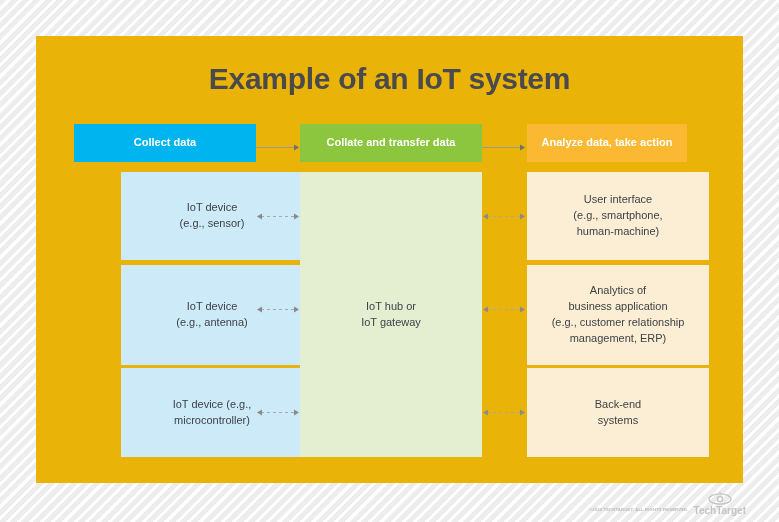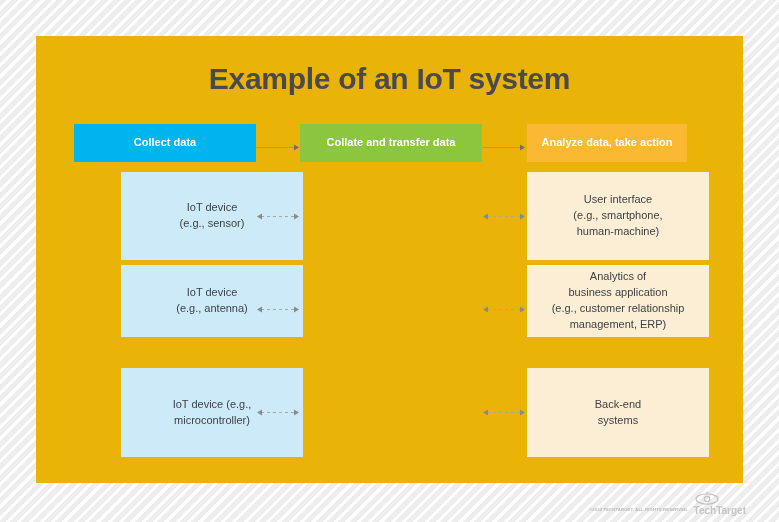--- a/index.html
+++ b/index.html
@@ -73,21 +73,21 @@
     line-height: 1.45;
     padding: 0 6px;
     box-sizing: border-box;
   }
 
   .col-left  { left: 38px;  width: 182px; background: #cdeaf9; margin-left: 47px; }
   .col-mid   { left: 264px; width: 182px; background: #e4efd2; }
   .col-right { left: 491px; width: 182px; background: #fceed5; }
 
   .row1 { top: 136px; height: 88px; }
-  .row2 { top: 229px; height: 72px; }
+  .row2 { top: 229px; height: 100px; }
   .row3 { top: 332px; height: 89px; }
   .rowAll { top: 136px; height: 285px; }
 
   
   .arrow-solid {
     position: absolute;
     top: 107px;
     height: 9px;
     width: 44px;
   }
@@ -121,21 +121,21 @@
     font-size: 4.2px;
     font-weight: bold;
     color: #b9b9b9;
     letter-spacing: 0.15px;
     padding-bottom: 4px;
     white-space: nowrap;
   }
   .logo-wrap {
     display: flex;
     flex-direction: column;
-    align-items: flex-start;
+    align-items: center;
   }
   .logo-mark { display: block; }
   .logo-text {
     font-size: 10px;
     font-weight: bold;
     color: #c4c4c4;
     line-height: 1;
     margin-top: 1px;
   }
 </style>
@@ -165,20 +165,22 @@
     </svg>
   </div>
 
   <div class="bx col-left row1" style="white-space:pre-line">IoT device
 (e.g., sensor)</div>
   <div class="bx col-left row2" style="white-space:pre-line">IoT device
 (e.g., antenna)</div>
   <div class="bx col-left row3" style="white-space:pre-line">IoT device (e.g.,
 microcontroller)</div>
 
+  <div class="bx col-mid rowAll" style="white-space:pre-line">IoT hub or
+IoT gateway</div>
 
   <div class="bx col-right row1" style="white-space:pre-line">User interface
 (e.g., smartphone,
 human-machine)</div>
   <div class="bx col-right row2" style="white-space:pre-line">Analytics of
 business application
 (e.g., customer relationship
 management, ERP)</div>
   <div class="bx col-right row3" style="white-space:pre-line">Back-end
 systems</div>

